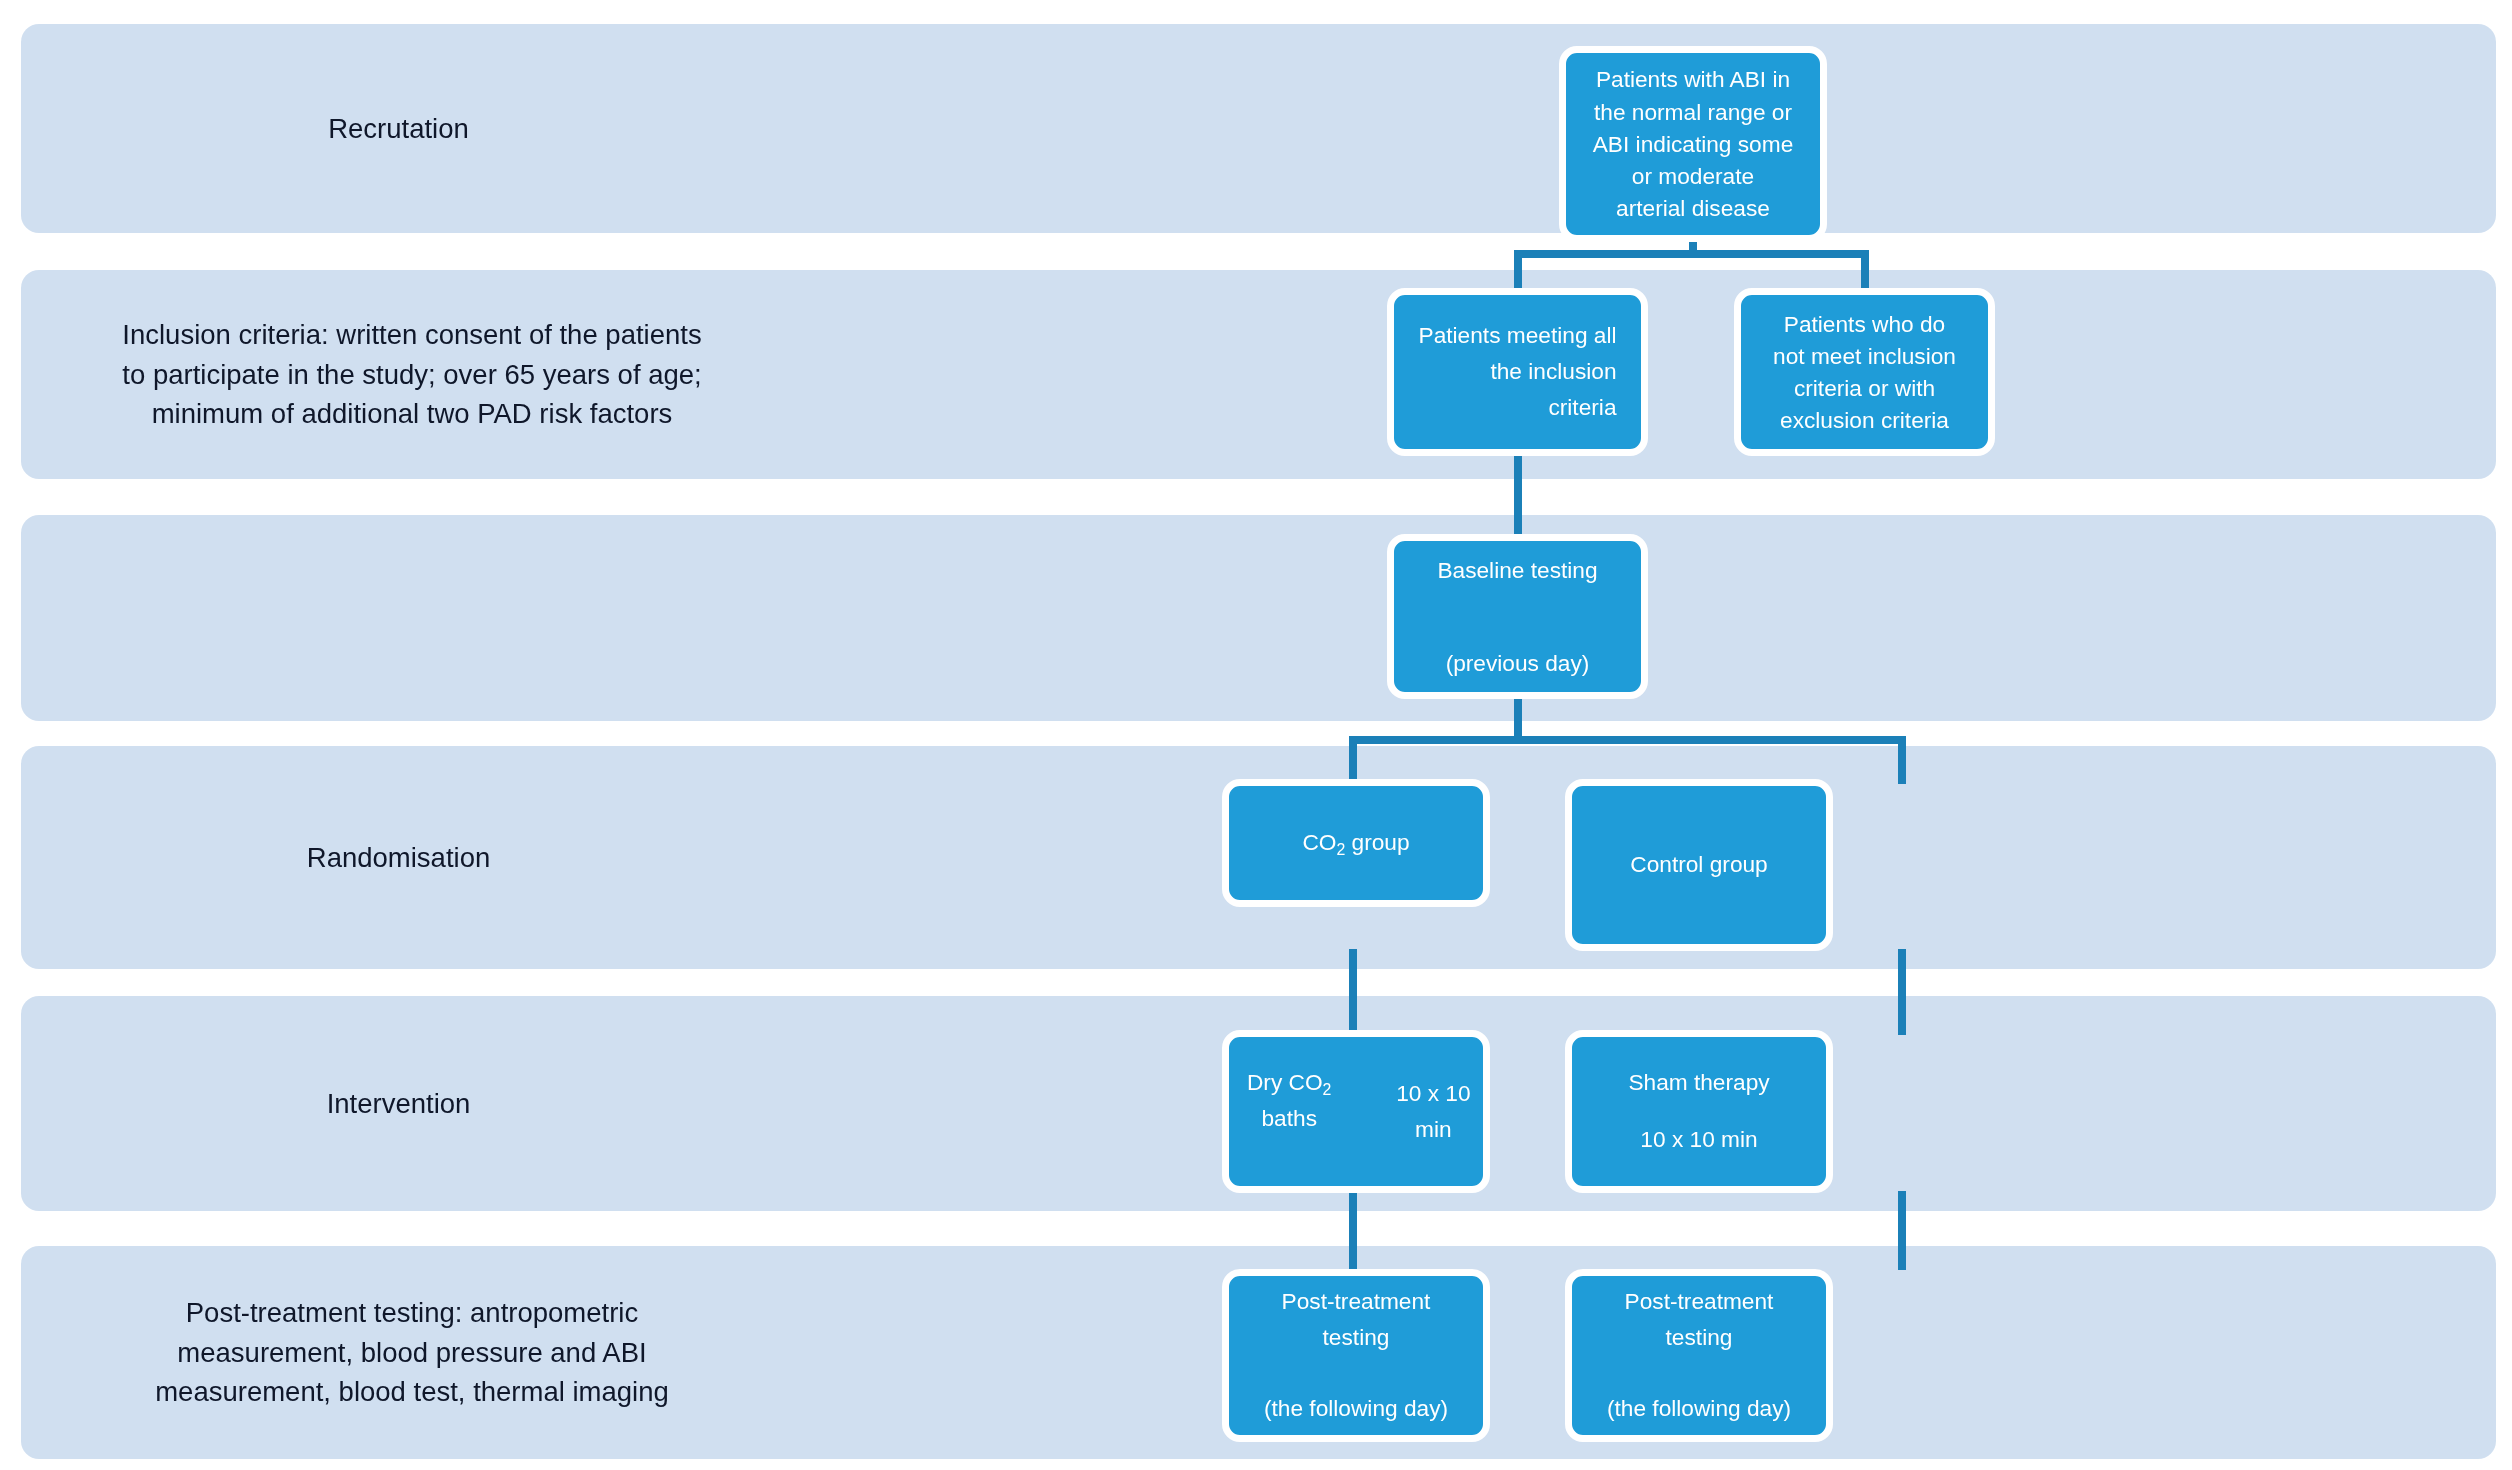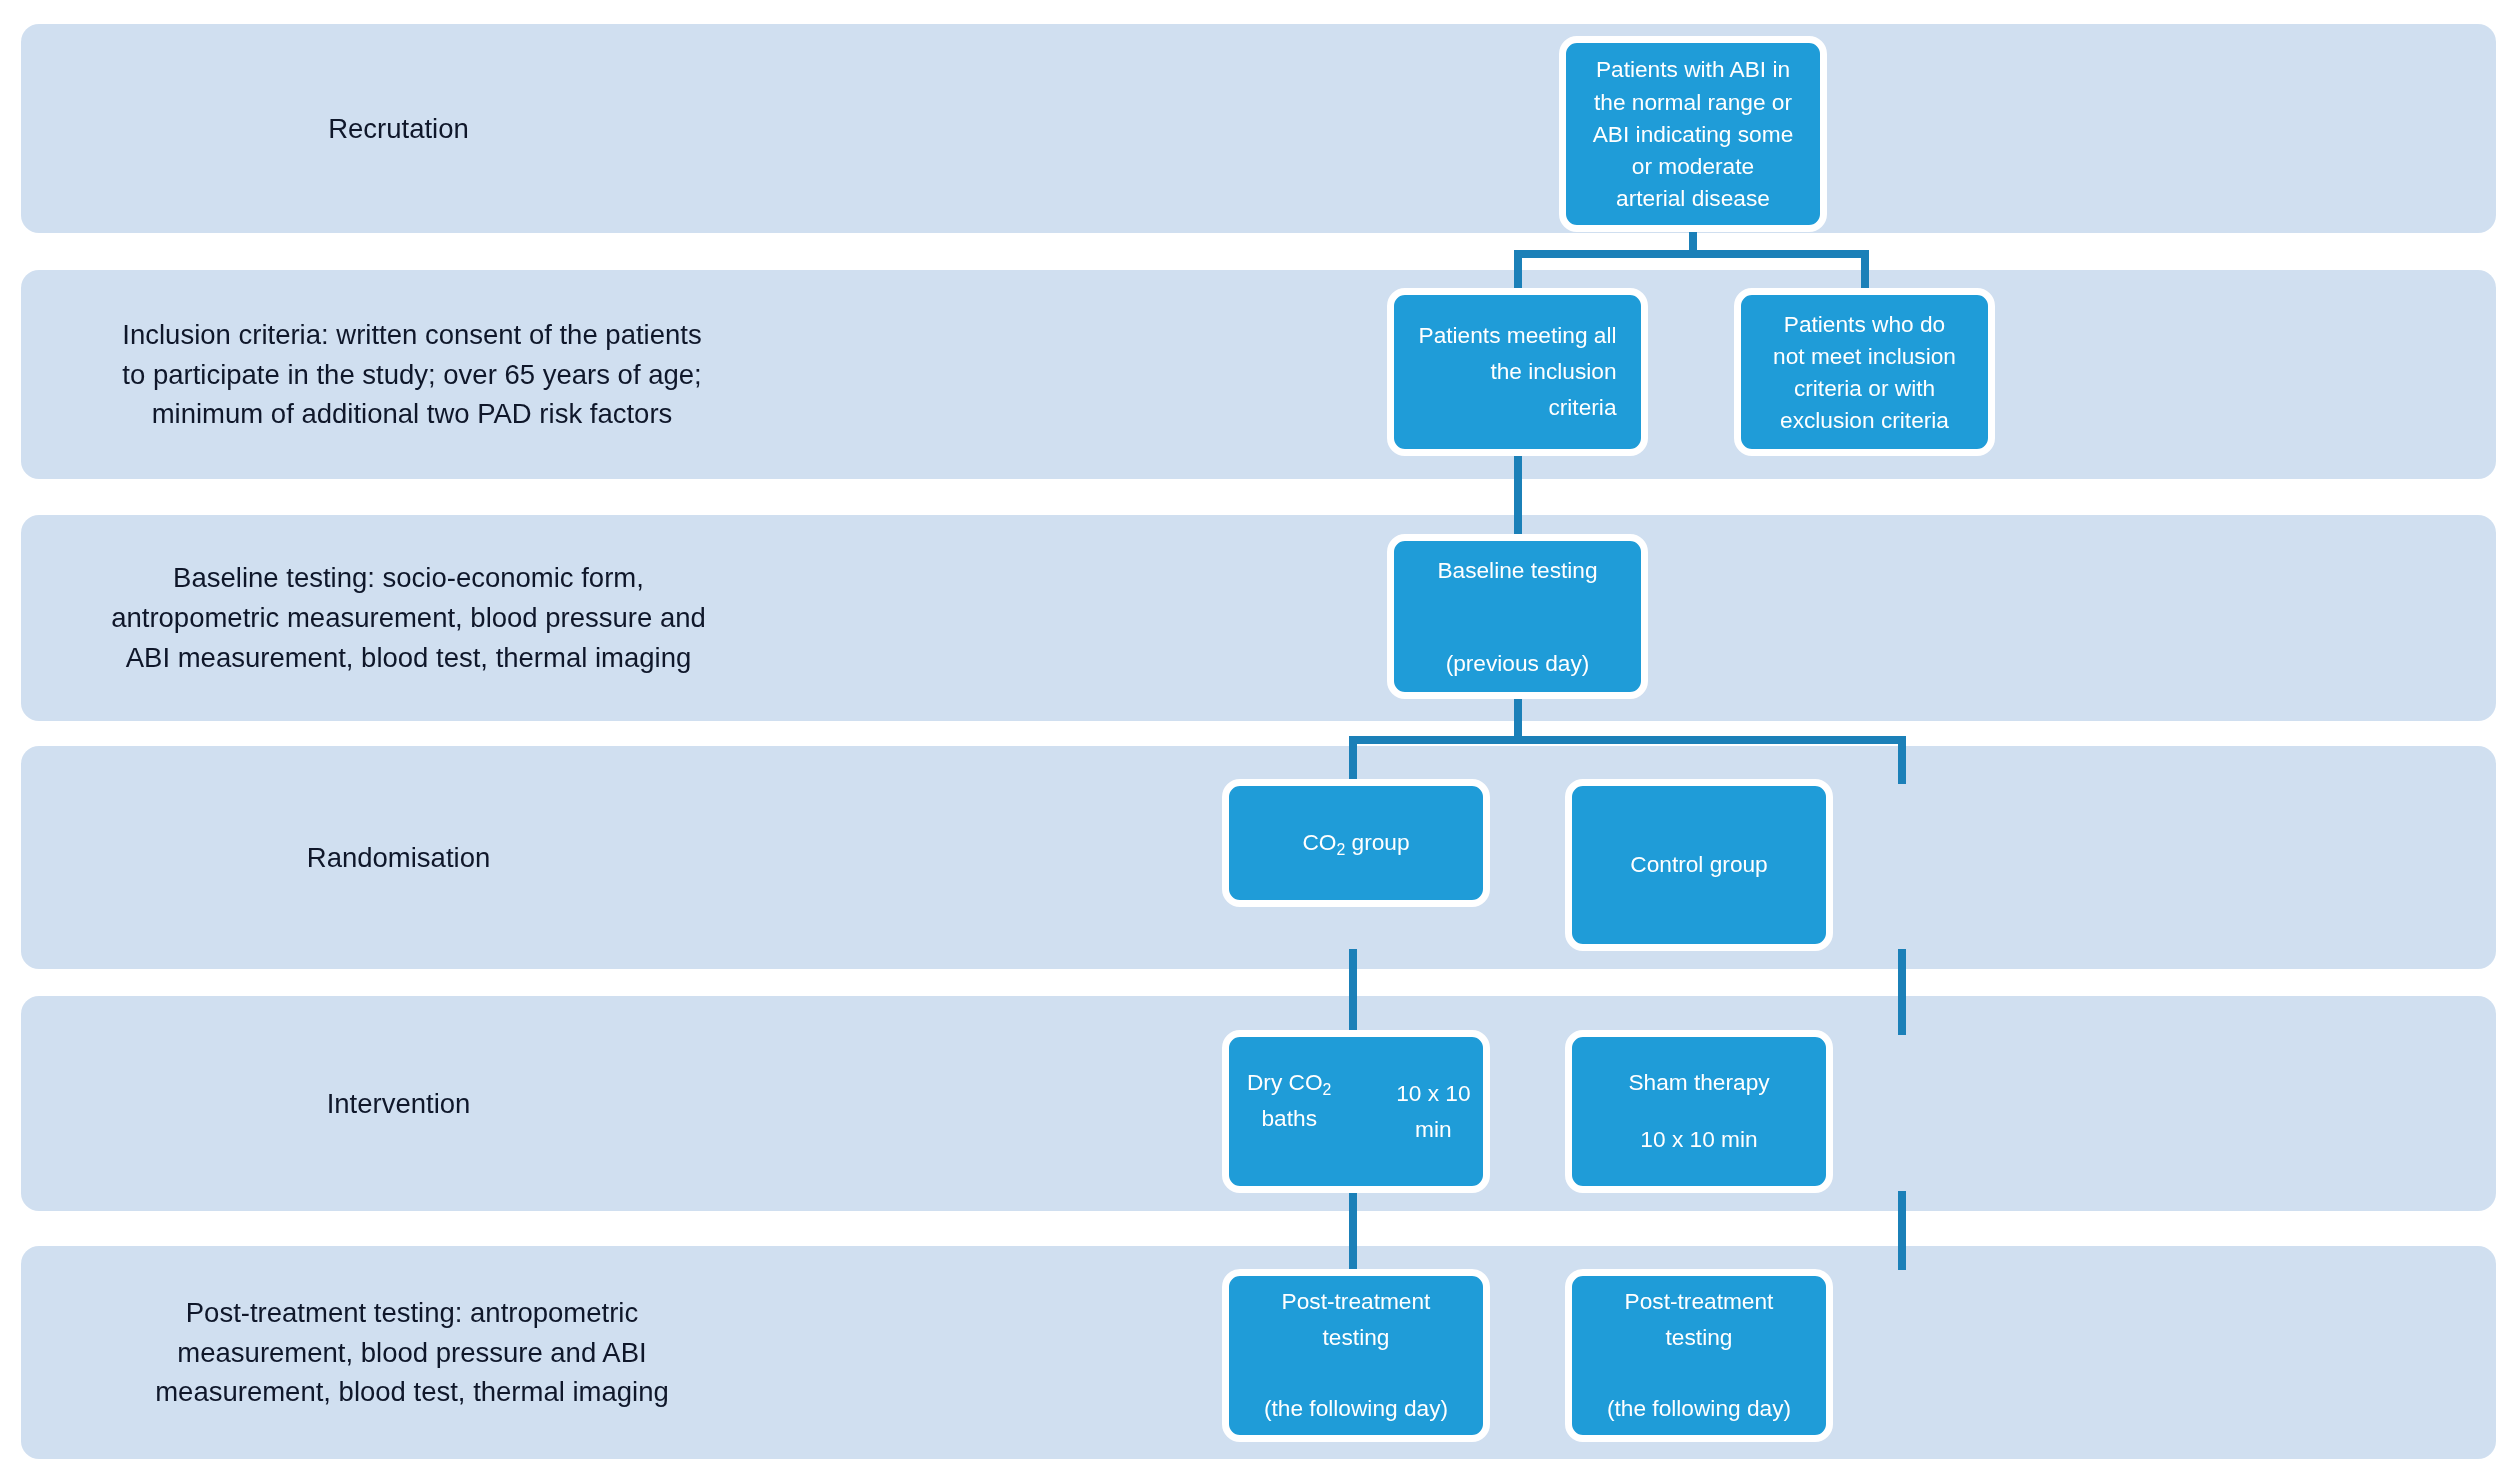--- a/index.html
+++ b/index.html
@@ -57,23 +57,20 @@
   <div class="band" style="left:20.6px;top:746px;width:2475px;height:223px;"></div>
   <div class="band" style="left:20.6px;top:996px;width:2475px;height:215px;"></div>
   <div class="band" style="left:20.6px;top:1246px;width:2475px;height:213px;"></div>
 
   <div class="band-label" style="left:55px;top:24px;width:687px;height:209px;">Recrutation</div>
 
   <div class="band-label" style="left:27.5px;top:270px;width:769px;height:209px;">Inclusion criteria: written consent of the patients
 to participate in the study; over 65 years of age;
 minimum of additional two PAD risk factors</div>
 
-  <div class="band-label" style="left:24px;top:515px;width:769px;height:206px;">Baseline testing: socio-economic form,
-antropometric measurement, blood pressure and
-ABI measurement, blood test, thermal imaging</div>
 
   <div class="band-label" style="left:55px;top:746px;width:687px;height:223px;">Randomisation</div>
 
   <div class="band-label" style="left:55px;top:996px;width:687px;height:215px;">Intervention</div>
 
   <div class="band-label" style="left:38px;top:1246px;width:748px;height:213px;">Post-treatment testing: antropometric
 measurement, blood pressure and ABI
 measurement, blood test, thermal imaging</div>
 
   <div class="conn v" style="left:1689px;top:211px;height:45px;"></div>
@@ -87,21 +84,21 @@
   <div class="conn h" style="left:1349px;top:736px;width:556px;"></div>
   <div class="conn v" style="left:1349px;top:736px;height:48px;"></div>
   <div class="conn v" style="left:1898px;top:736px;height:48px;"></div>
 
   <div class="conn v" style="left:1349px;top:949px;height:86px;"></div>
   <div class="conn v" style="left:1898px;top:949px;height:86px;"></div>
 
   <div class="conn v" style="left:1349px;top:1191px;height:79px;"></div>
   <div class="conn v" style="left:1898px;top:1191px;height:79px;"></div>
 
-  <div class="node tight" style="left:1559px;top:36px;width:268px;height:196px;">Patients with ABI in
+  <div class="node tight" style="left:1559px;top:46px;width:268px;height:196px;">Patients with ABI in
 the normal range or
 ABI indicating some
 or moderate
 arterial disease</div>
 
   <div class="node" style="left:1387px;top:288px;width:261px;height:168px;text-align:right;">Patients meeting all
 the inclusion
 criteria</div>
 
   <div class="node tight" style="left:1734px;top:288px;width:261px;height:168px;text-align:center;">Patients who do

